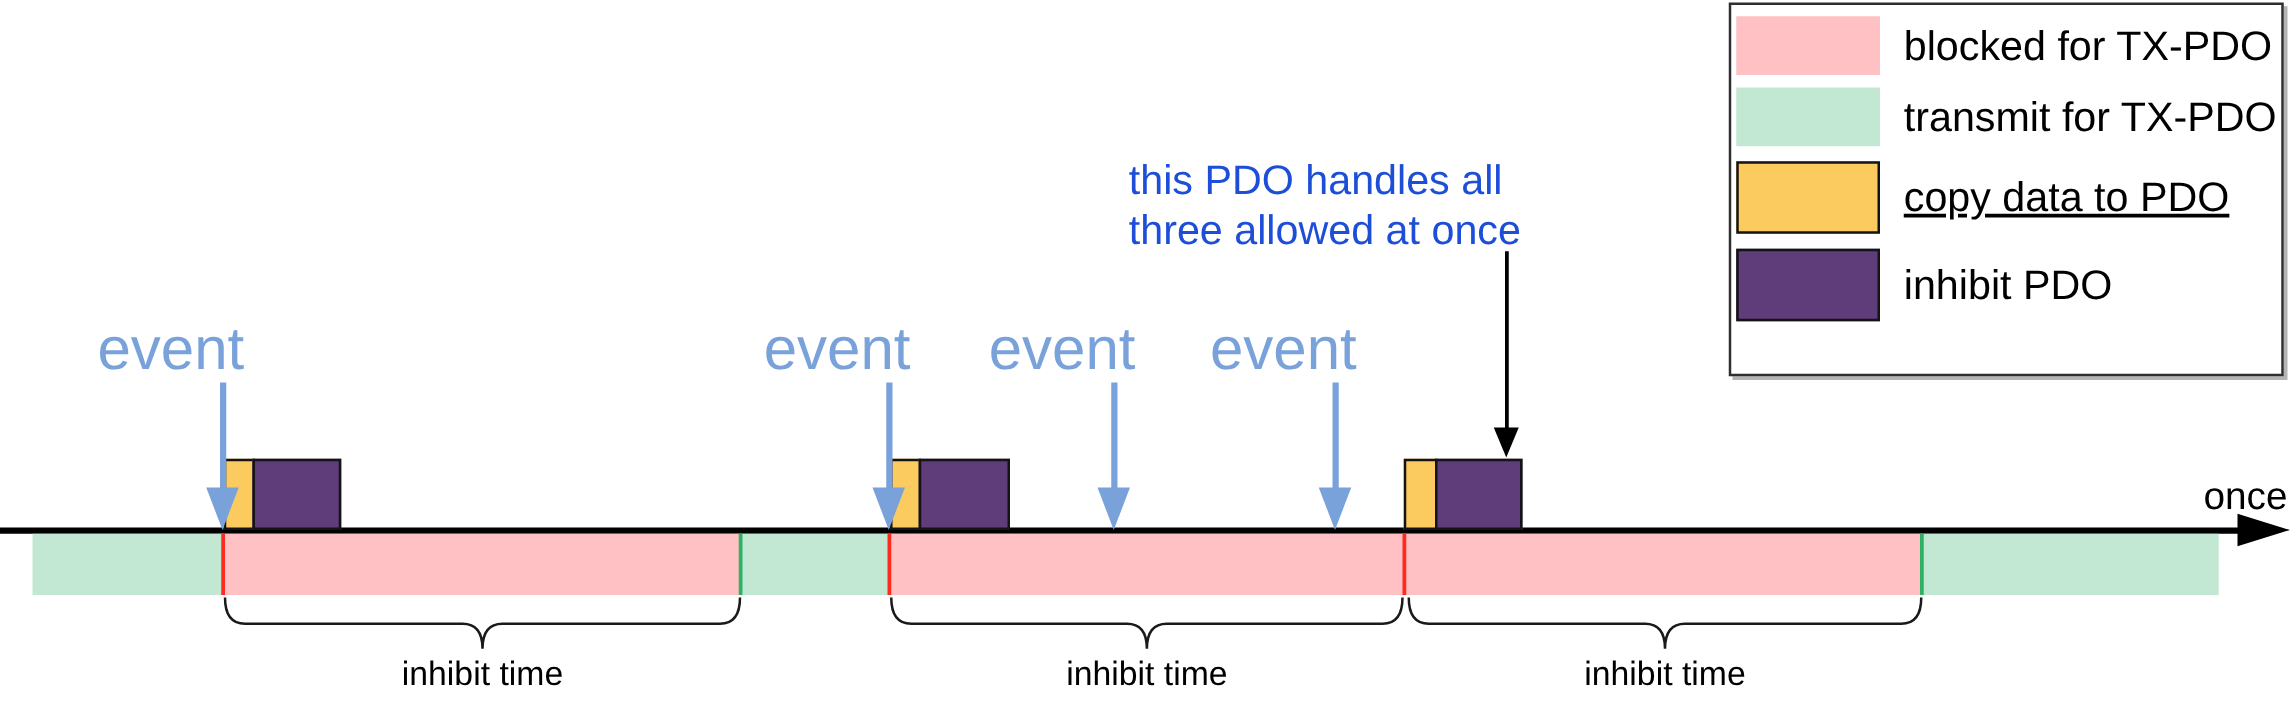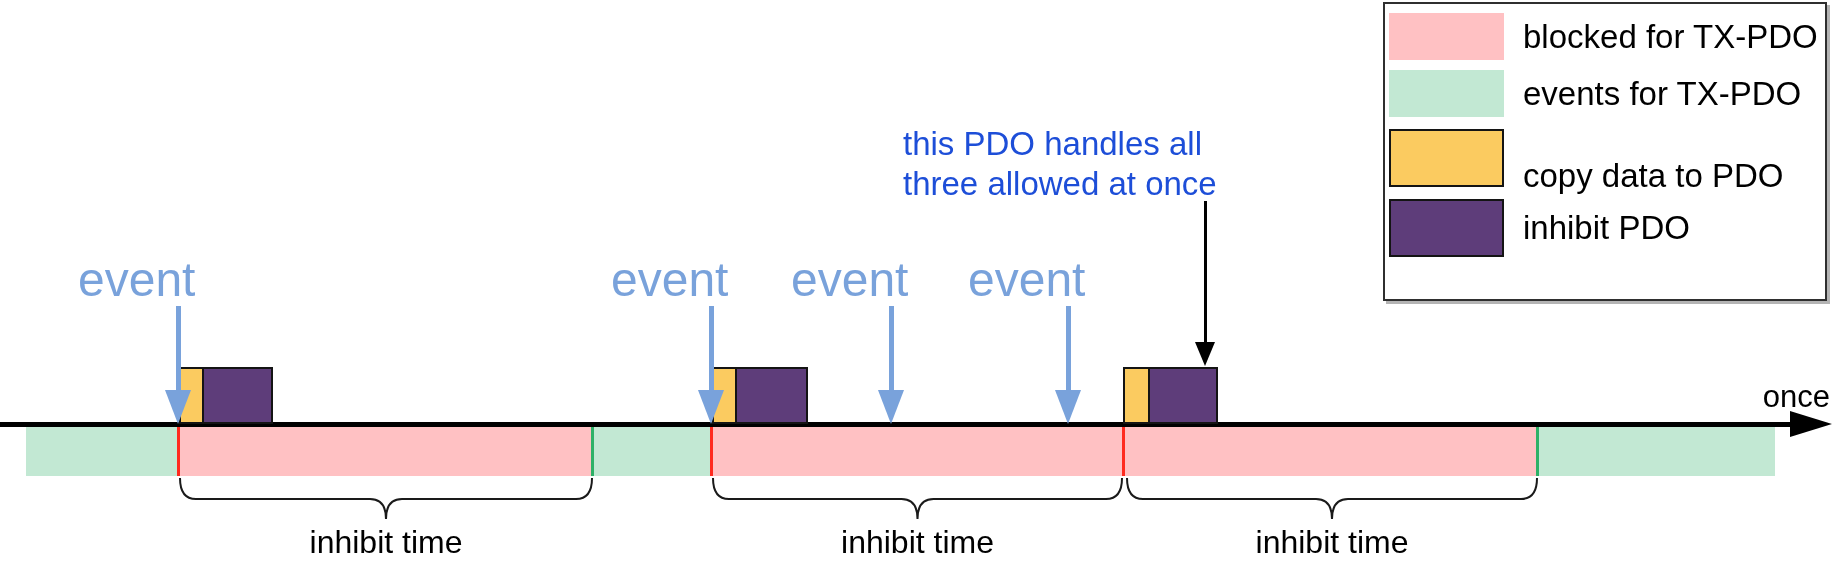--- a/index.html
+++ b/index.html
@@ -23,21 +23,21 @@
     box-sizing:border-box;box-shadow:3px 3px 0 #b4b4b4;}
   .legend-swatch{position:absolute;left:4px;width:115px;box-sizing:border-box;}
   .legend-label{position:absolute;left:138px;font-size:33px;color:#000;white-space:nowrap;}
   
   .band-seg{top:427px;height:49px;}
   .marker{top:427px;width:3px;height:49px;}
   .block{top:367px;height:57px;box-sizing:border-box;border:2px solid #141414;}
   .event-label{top:252px;width:200px;font-size:48px;}
   .event-shaft{top:306px;width:5px;height:86px;}
   .event-head{top:390px;width:0;height:0;border-left:13px solid transparent;border-right:13px solid transparent;}
-  .inhibit-label{top:524px;width:260px;text-align:center;font-size:32px;color:#000;white-space:nowrap;}
+  .inhibit-label{top:524px;width:260px;text-align:center;font-size:27px;color:#000;white-space:nowrap;}
   #braces-svg{left:0;top:0;}
 </style>
 </head>
 <body>
 
 <div id="stage">
 
   <div class="abs" id="axis-line"></div>
   <div class="abs" id="axis-head"></div>
   <div class="abs" id="axis-label">once</div>
@@ -46,23 +46,23 @@
     <div>this PDO handles all</div>
     <div>three allowed at once</div>
   </div>
   <div class="abs" id="annotation-shaft"></div>
   <div class="abs" id="annotation-head"></div>
 
   <div class="abs" id="legend">
     <div class="legend-swatch" style="top: 9px; height: 47px; background: rgb(255, 193, 195);"></div>
     <div class="legend-label" style="top: 12.5px; line-height: 40px;">blocked for TX-PDO</div>
     <div class="legend-swatch" style="top: 66px; height: 47px; background: rgb(194, 232, 211);"></div>
-    <div class="legend-label" style="top: 69.5px; line-height: 40px;">events for TX-PDO</div>
+    <div class="legend-label" style="top: 69.5px; line-height: 40px;">transmit for TX-PDO</div>
     <div class="legend-swatch" style="top: 125px; height: 58px; background: rgb(251, 203, 96); border: 2px solid rgb(20, 20, 20);"></div>
-    <div class="legend-label" style="top: 152px; line-height: 40px;">copy data to PDO</div>
+    <div class="legend-label" style="top: 134px; line-height: 40px; text-decoration: underline;">copy data to PDO</div>
     <div class="legend-swatch" style="top: 195px; height: 58px; background: rgb(94, 61, 122); border: 2px solid rgb(20, 20, 20);"></div>
     <div class="legend-label" style="top: 204px; line-height: 40px;">inhibit PDO</div>
   </div>
 
   <svg class="abs" id="braces-svg" width="1834" height="563">
       <path d="M 180 478 Q 180 499 196 499 L 370 499 Q 386 499 386 519 Q 386 499 402 499 L 576 499 Q 592 499 592 478" fill="none" stroke="#1a1a1a" stroke-width="2"></path>
       <path d="M 713 478 Q 713 499 729 499 L 901.5 499 Q 917.5 499 917.5 519 Q 917.5 499 933.5 499 L 1106 499 Q 1122 499 1122 478" fill="none" stroke="#1a1a1a" stroke-width="2"></path>
       <path d="M 1127 478 Q 1127 499 1143 499 L 1316 499 Q 1332 499 1332 519 Q 1332 499 1348 499 L 1521 499 Q 1537 499 1537 478" fill="none" stroke="#1a1a1a" stroke-width="2"></path>
     </svg>
 

